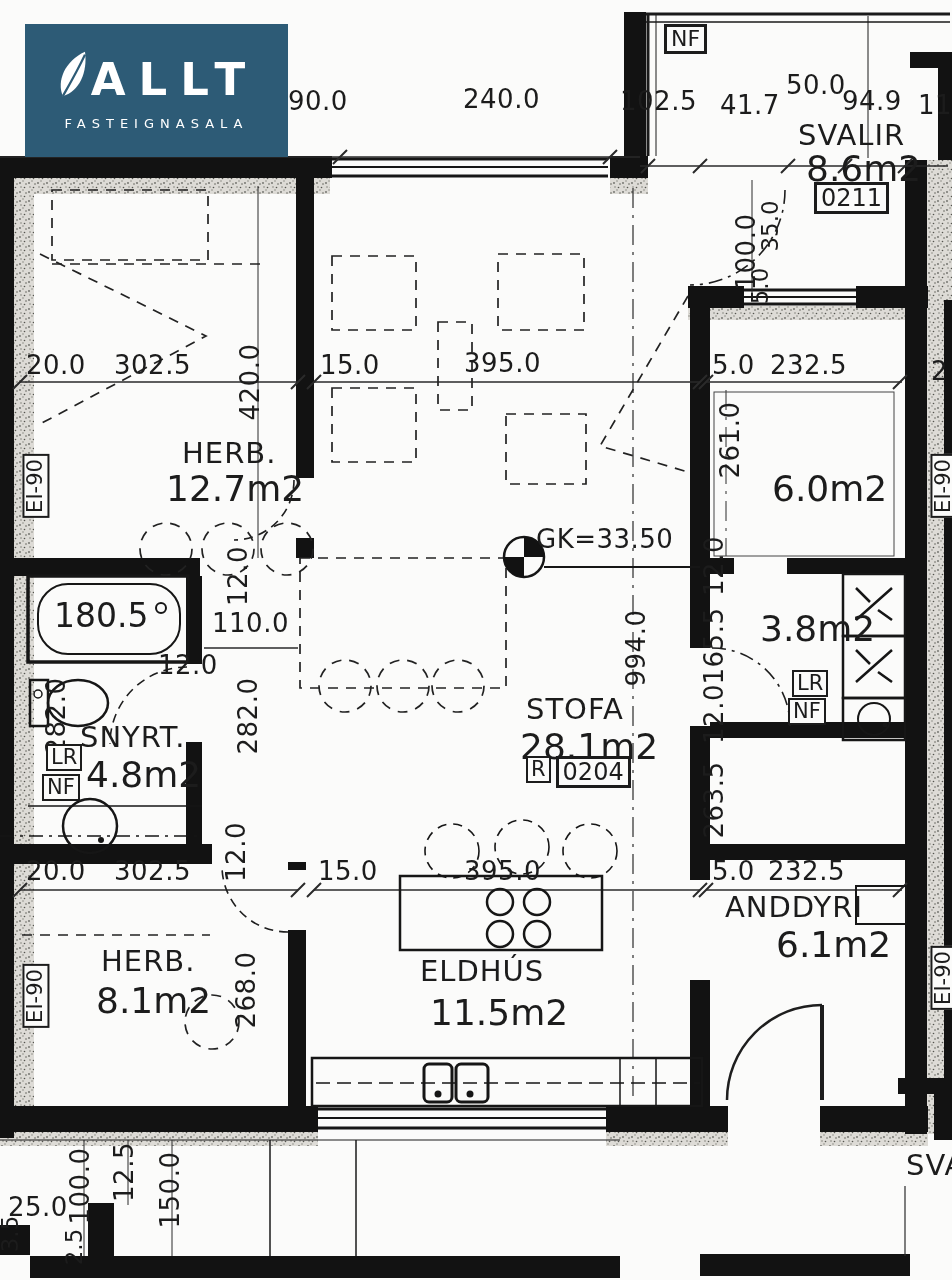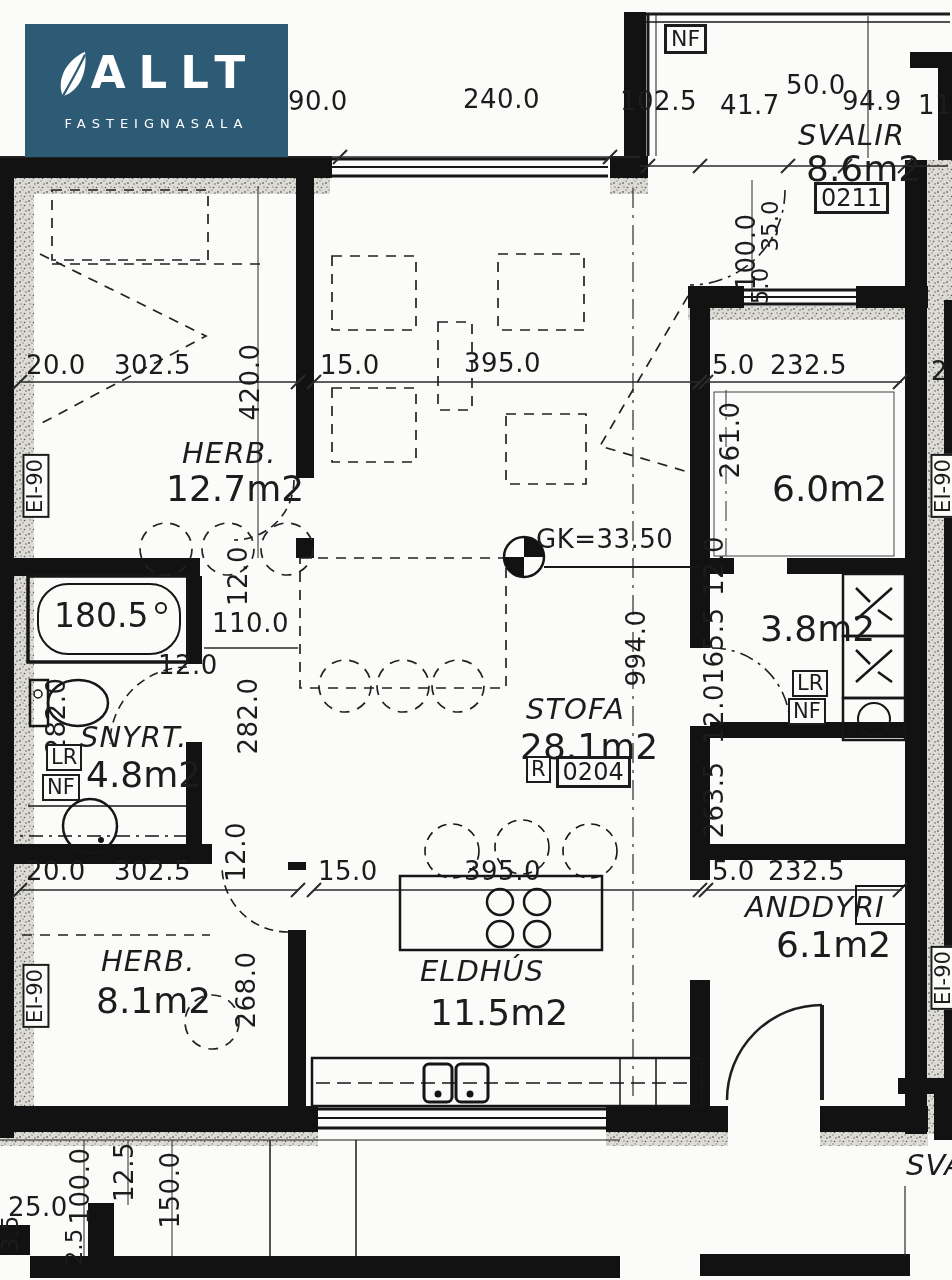--- a/index.html
+++ b/index.html
@@ -2,31 +2,31 @@
 <html><head>
 <meta charset="utf-8">
 <style>
   html,body{margin:0;padding:0;background:#888;}
   .stage{position:relative;width:952px;height:1280px;background:#fbfbfa;overflow:hidden;
          font-family:"DejaVu Sans",sans-serif;color:#1c1c1c;}
   svg.plan{position:absolute;left:0;top:0;z-index:1;}
   .lbl{position:absolute;z-index:2;white-space:nowrap;color:#1c1c1c;}
   .dim{font-size:26px;letter-spacing:0.5px;}
   .dim-sm{font-size:23px;}
-  .room{font-size:29px;letter-spacing:1px;font-style:italic;}
+  .room{font-size:29px;letter-spacing:1px;}
   .area{font-size:36px;}
   .big{font-size:33px;}
   .v{transform:translate(-50%,-50%) rotate(-90deg);}
   .bx{border:3px solid #1c1c1c;padding:0 4px;font-size:22px;line-height:1.1;background:#fbfbfa;}
   .bx-sm{border:2.5px solid #1c1c1c;padding:0 3px;font-size:21px;line-height:1.1;background:#fbfbfa;}
   .unitbox{font-size:24px;}
   .rowflex{display:flex;gap:5px;align-items:flex-start;}
   .logo{position:absolute;left:25px;top:24px;width:263px;height:133px;z-index:5;
         display:flex;flex-direction:column;align-items:center;justify-content:center;}
-  .logo-row{display:flex;align-items:flex-start;gap:0;}
+  .logo-row{display:flex;align-items:flex-end;gap:0;}
   .logo-brand{color:#fff;font-size:45px;font-weight:bold;letter-spacing:13px;line-height:1;}
   .logo-sub{color:#fff;font-size:13px;letter-spacing:6px;margin-top:14px;}
 </style>
 </head>
 <body>
 
 <div class="stage">
 
 <svg class="plan" width="952" height="1280" viewBox="0 0 952 1280">
   <defs>
@@ -296,21 +296,21 @@
 <div class="lbl dim v" style="left:246px;top:990px">268.0</div>
 <div class="lbl bx-sm v" style="left:36px;top:996px">EI-90</div>
 
 <div class="lbl dim" style="left:318px;top:856px">15.0</div>
 <div class="lbl dim" style="left:464px;top:856px">395.0</div>
 <div class="lbl room" style="left:420px;top:954px">ELDHÚS</div>
 <div class="lbl area" style="left:430px;top:992px">11.5m2</div>
 
 <div class="lbl dim" style="left:712px;top:856px">5.0</div>
 <div class="lbl dim" style="left:768px;top:856px">232.5</div>
-<div class="lbl room" style="left:745px;top:890px">ANDDYRI</div>
+<div class="lbl room" style="left:725px;top:890px">ANDDYRI</div>
 <div class="lbl area" style="left:776px;top:924px">6.1m2</div>
 
 <div class="lbl dim" style="left:8px;top:1192px">25.0</div>
 <div class="lbl dim v" style="left:80px;top:1186px">100.0</div>
 <div class="lbl dim v" style="left:124px;top:1172px">12.5</div>
 <div class="lbl dim v" style="left:170px;top:1190px">150.0</div>
 <div class="lbl dim-sm v" style="left:74px;top:1247px">2.5</div>
 <div class="lbl dim-sm v" style="left:10px;top:1234px">3.5</div>
 
 <div class="lbl bx-sm v" style="left:944px;top:486px">EI-90</div>

